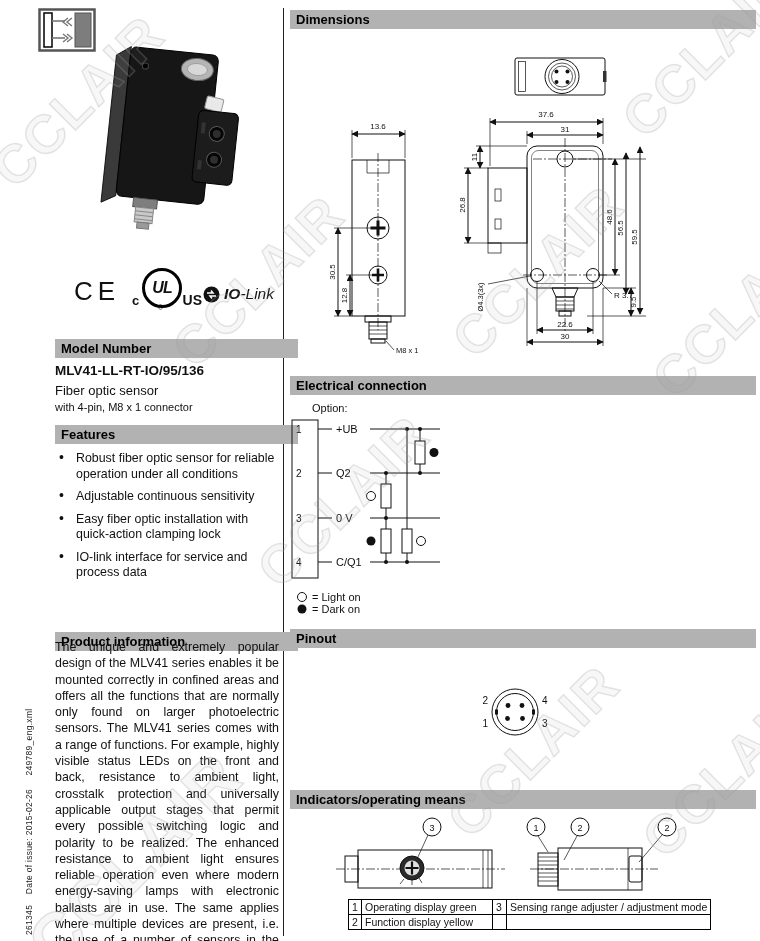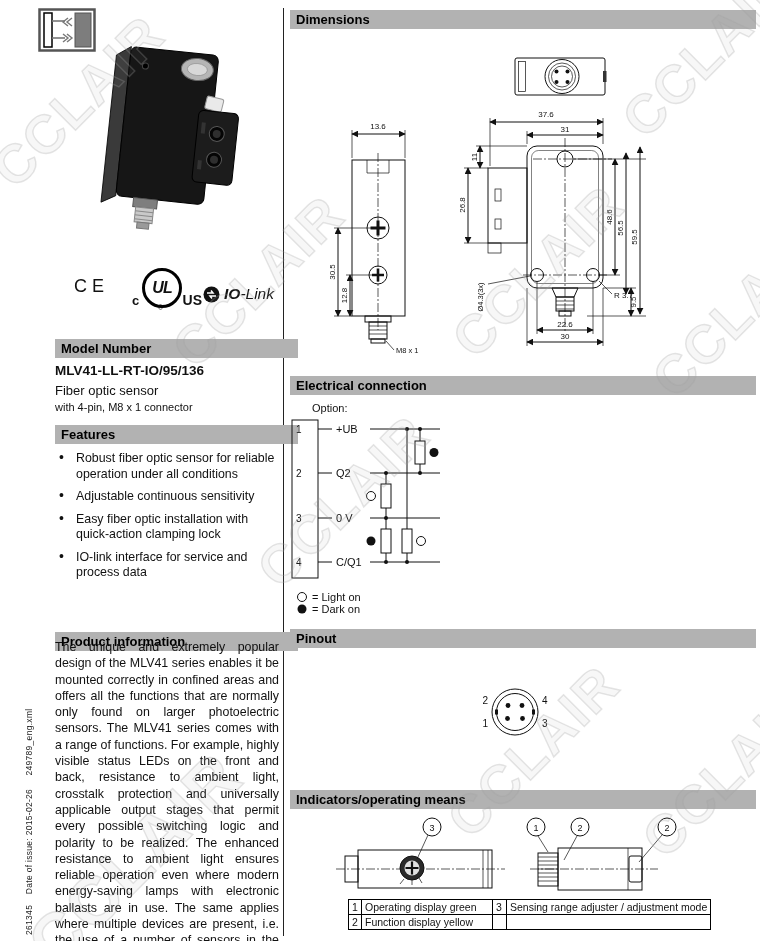--- a/index.html
+++ b/index.html
@@ -33,21 +33,21 @@
     font-size:12.4px; line-height:16.3px; text-align:justify;
   }
 
   .sidetext {
     position:absolute; left:24px; top:935px; transform:rotate(-90deg);
     transform-origin:0 0; font-size:8.5px; letter-spacing:0.3px;
     white-space:nowrap; color:#222; z-index:2;
   }
 
   
-  .ce-mark { position:absolute; left:74px; top:276px; font-size:18px; font-weight:400; letter-spacing:5px; z-index:2; }
+  .ce-mark { position:absolute; left:74px; top:276px; font-size:26px; font-weight:400; letter-spacing:5px; z-index:2; }
   .ul-wrap { position:absolute; left:132px; top:268px; width:72px; height:46px; z-index:2; }
   .ul-c  { position:absolute; left:0; bottom:6px; font-size:13px; font-weight:bold; }
   .ul-circle {
     position:absolute; left:10px; top:0; width:34px; height:34px; border:3px solid #000;
     border-radius:50%; text-align:center; line-height:34px;
   }
   .ul-circle span { font-style:italic; font-weight:bold; font-size:16px; letter-spacing:-1px;text-align:right; }
   .ul-us { position:absolute; right:2px; bottom:6px; font-size:14px; font-weight:bold; }
   .ul-reg { position:absolute; left:26px; top:36px; font-size:7px; }
   .iolink-wrap { position:absolute; left:203px; top:285px; z-index:2; display:flex; align-items:center;font-style:italic; }

